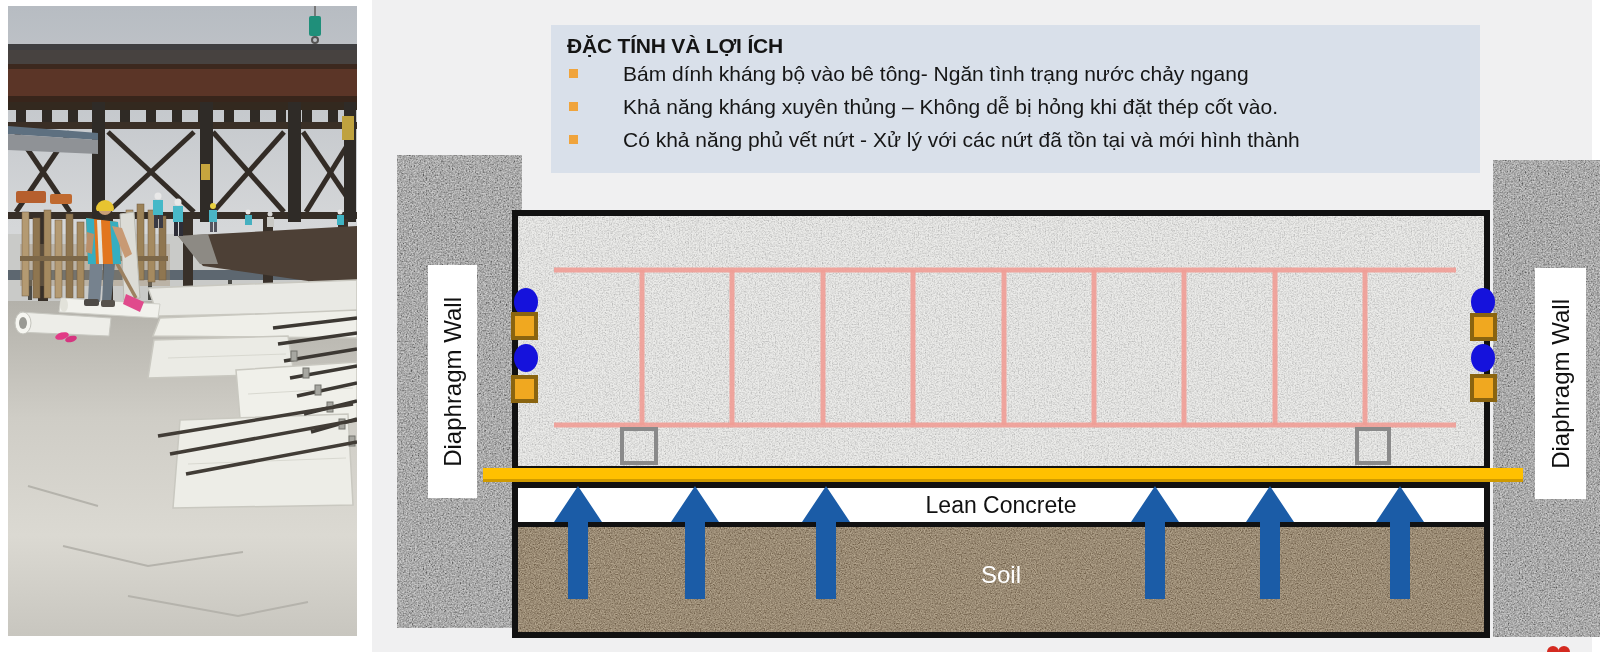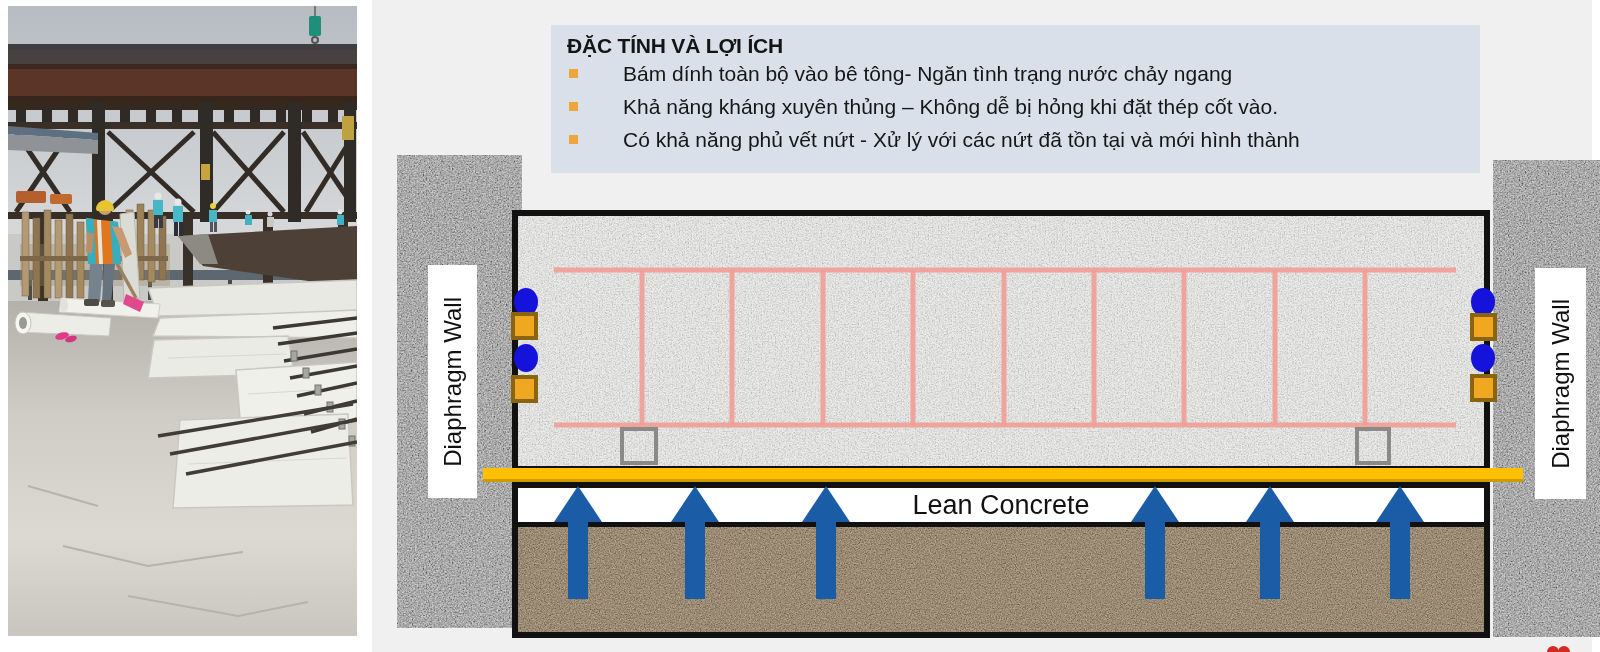--- a/index.html
+++ b/index.html
@@ -30,21 +30,21 @@
   .slab svg{position:absolute;left:0;top:0;}
   .rebar line{stroke:var(--rebar_pink,#F19E96);stroke-width:5;opacity:.9;}
   .pocket{position:absolute;border:4px solid #8a8a8a;box-sizing:border-box;background:transparent;z-index:5;}
   .pocket-left{left:248px;top:427px;width:38px;height:38px;}
   .pocket-right{left:983px;top:427px;width:36px;height:38px;}
   
   .membrane{position:absolute;left:111px;top:468px;width:1040px;height:14px;background:var(--membrane_yellow,#FFC000);border-bottom:3px solid #cf9a00;box-sizing:border-box;z-index:4;}
   
   .lowerbox{position:absolute;left:140px;top:482px;width:978px;height:156px;border:6px solid #111;box-sizing:border-box;background:#fff;z-index:2;}
   .lean{position:relative;height:34px;display:flex;align-items:center;justify-content:center;}
-  .lean span{font-size:27px;color:#111;}
+  .lean span{font-size:23px;color:#111;}
   .divider{height:5px;background:#111;}
   .soil{position:relative;height:105px;overflow:hidden;}
   .soil svg{position:absolute;left:0;top:0;}
   .soil .soil-label{position:absolute;left:0;right:0;top:34px;text-align:center;font-size:24px;color:#fff;z-index:2;}
   
   .arrow{position:absolute;top:486px;width:48px;height:113px;color:var(--arrow_blue,#1B5CA7);z-index:5;}
   
   .dot{position:absolute;width:24px;height:28px;border-radius:50%;background:var(--waterstop_blue,#1512DC);z-index:6;}
   .gold{position:absolute;width:27px;height:28px;background:var(--waterstop_gold_fill,#F0A820);border:4px solid var(--waterstop_gold_border,#8A6410);box-sizing:border-box;z-index:6;}
   .redblob{position:absolute;left:1174px;top:644px;z-index:8;}
@@ -282,21 +282,21 @@
     <ellipse cx="54" cy="330" rx="7" ry="3.5" fill="#e23a86" transform="rotate(-15 54 330)"></ellipse>
     <ellipse cx="63" cy="333" rx="6" ry="3" fill="#d63580" transform="rotate(-15 63 333)"></ellipse>
   </svg>
 
   <div class="slide">
 
     <div class="infobox">
       <div class="title">ĐẶC TÍNH VÀ LỢI ÍCH</div>
       <div class="brow">
         <span class="sq"></span>
-        <span class="btxt">Bám dính toàn bộ vào bê tông- Ngăn tình trạng nước chảy ngang</span>
+        <span class="btxt">Bám dính kháng bộ vào bê tông- Ngăn tình trạng nước chảy ngang</span>
       </div>
       <div class="brow">
         <span class="sq"></span>
         <span class="btxt">Khả năng kháng xuyên thủng –  Không dễ bị hỏng khi đặt thép cốt vào.</span>
       </div>
       <div class="brow">
         <span class="sq"></span>
         <span class="btxt">Có khả năng phủ vết nứt - Xử lý với các nứt đã tồn tại và mới hình thành</span>
       </div>
     </div>
@@ -343,20 +343,21 @@
 
     <div class="lowerbox">
       <div class="lean">
         <span>Lean Concrete</span>
       </div>
       <div class="divider"></div>
       <div class="soil">
         <svg width="966" height="105">
             <rect width="966" height="105" fill="#b5a68e" filter="url(#texSoil)"></rect>
           </svg>
+        <div class="soil-label">Soil</div>
       </div>
     </div>
 
     <svg class="arrow" style="left:182px" viewBox="0 0 48 113">
         <path fill="currentColor" d="M24,0 L48,36 L34,36 L34,113 L14,113 L14,36 L0,36 Z"></path>
       </svg>
     <svg class="arrow" style="left:299px" viewBox="0 0 48 113">
         <path fill="currentColor" d="M24,0 L48,36 L34,36 L34,113 L14,113 L14,36 L0,36 Z"></path>
       </svg>
     <svg class="arrow" style="left:430px" viewBox="0 0 48 113">

